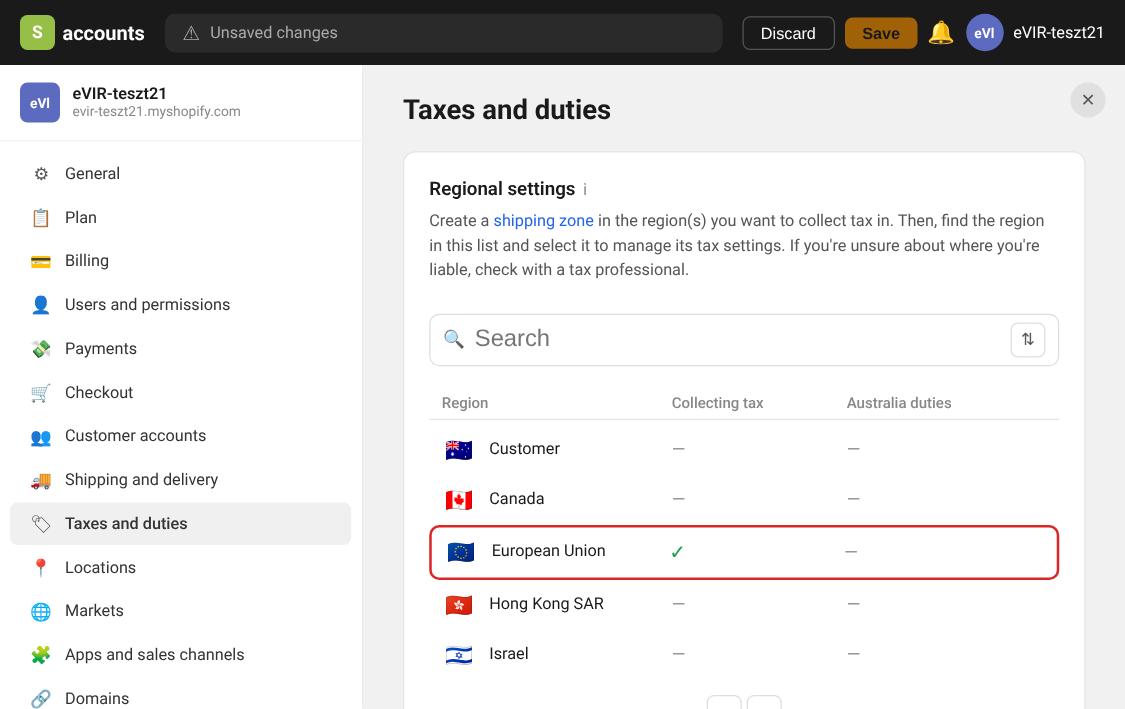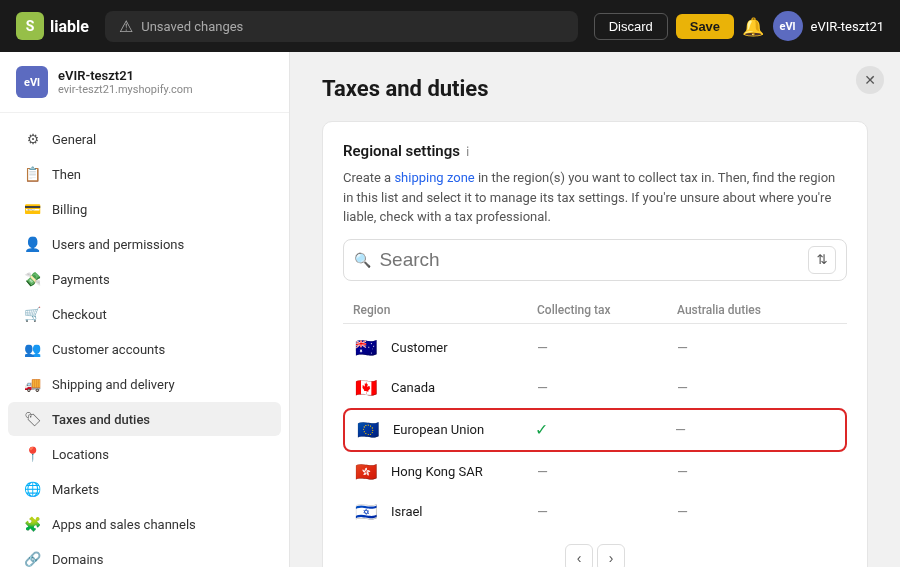--- a/index.html
+++ b/index.html
@@ -29,21 +29,21 @@
       color: #aaa; font-size: 13px;
     }
     .topnav-actions {
       display: flex; align-items: center; gap: 8px;
     }
     .btn-discard {
       background: transparent; border: 1px solid #555; color: #fff;
       padding: 5px 14px; border-radius: 6px; cursor: pointer; font-size: 13px;
     }
     .btn-save {
-      background: #eab308; border: none; color: #1a1a1a;
+      background: #a16207; border: none; color: #1a1a1a;
       padding: 5px 14px; border-radius: 6px; cursor: pointer; font-size: 13px; font-weight: 600;
     }
     .topnav-bell {
       color: #aaa; font-size: 18px; cursor: pointer;
     }
     .topnav-avatar {
       width: 30px; height: 30px; border-radius: 50%; background: #5c6bc0;
       display: flex; align-items: center; justify-content: center; color: white; font-size: 11px; font-weight: bold;
     }
     .topnav-username { color: #fff; font-size: 13px; }
@@ -93,21 +93,21 @@
 
     .card {
       background: #fff; border-radius: 10px; border: 1px solid #e5e5e5; padding: 20px;
     }
 
     .regional-header {
       display: flex; align-items: center; gap: 6px; margin-bottom: 8px;
     }
     .regional-title { font-size: 15px; font-weight: 600; color: #1a1a1a; }
     .info-icon { color: #888; font-size: 13px; cursor: pointer; }
-    .regional-desc { font-size: 13px; color: #555; line-height: 1.5; margin-bottom: 12px; }
+    .regional-desc { font-size: 13px; color: #555; line-height: 1.5; margin-bottom: 24px; }
     .regional-desc a { color: #2563eb; text-decoration: none; }
 
     .search-bar {
       display: flex; align-items: center; gap: 8px;
       border: 1px solid #ddd; border-radius: 8px; padding: 6px 10px;
       margin-bottom: 16px;
     }
     .search-bar input {
       border: none; outline: none; font-size: 19px; color: #555; flex: 1; background: transparent;
     }
@@ -143,21 +143,21 @@
       background: #fff; color: #555; font-size: 14px;
     }
     .pag-btn:disabled { color: #bbb; cursor: default; }
   </style>
 </head>
 <body>
 
 <nav class="topnav">
   <div class="topnav-logo">
     <div class="logo-icon">S</div>
-    <span>liable</span>
+    <span>accounts</span>
   </div>
   <div class="topnav-unsaved">
     <span style="color:#aaa; font-size:16px;">⚠</span>
     <span>Unsaved changes</span>
   </div>
   <div class="topnav-actions">
     <button class="btn-discard">Discard</button>
     <button class="btn-save">Save</button>
     <span class="topnav-bell">🔔</span>
     <div class="topnav-avatar">eVl</div>
@@ -175,21 +175,21 @@
         <span class="sidebar-domain">evir-teszt21.myshopify.com</span>
       </div>
     </div>
     <nav class="sidebar-nav">
       <div class="sidebar-item">
         <span class="sidebar-icon">⚙</span>
         <span>General</span>
       </div>
       <div class="sidebar-item">
         <span class="sidebar-icon">📋</span>
-        <span>Then</span>
+        <span>Plan</span>
       </div>
       <div class="sidebar-item">
         <span class="sidebar-icon">💳</span>
         <span>Billing</span>
       </div>
       <div class="sidebar-item">
         <span class="sidebar-icon">👤</span>
         <span>Users and permissions</span>
       </div>
       <div class="sidebar-item">

